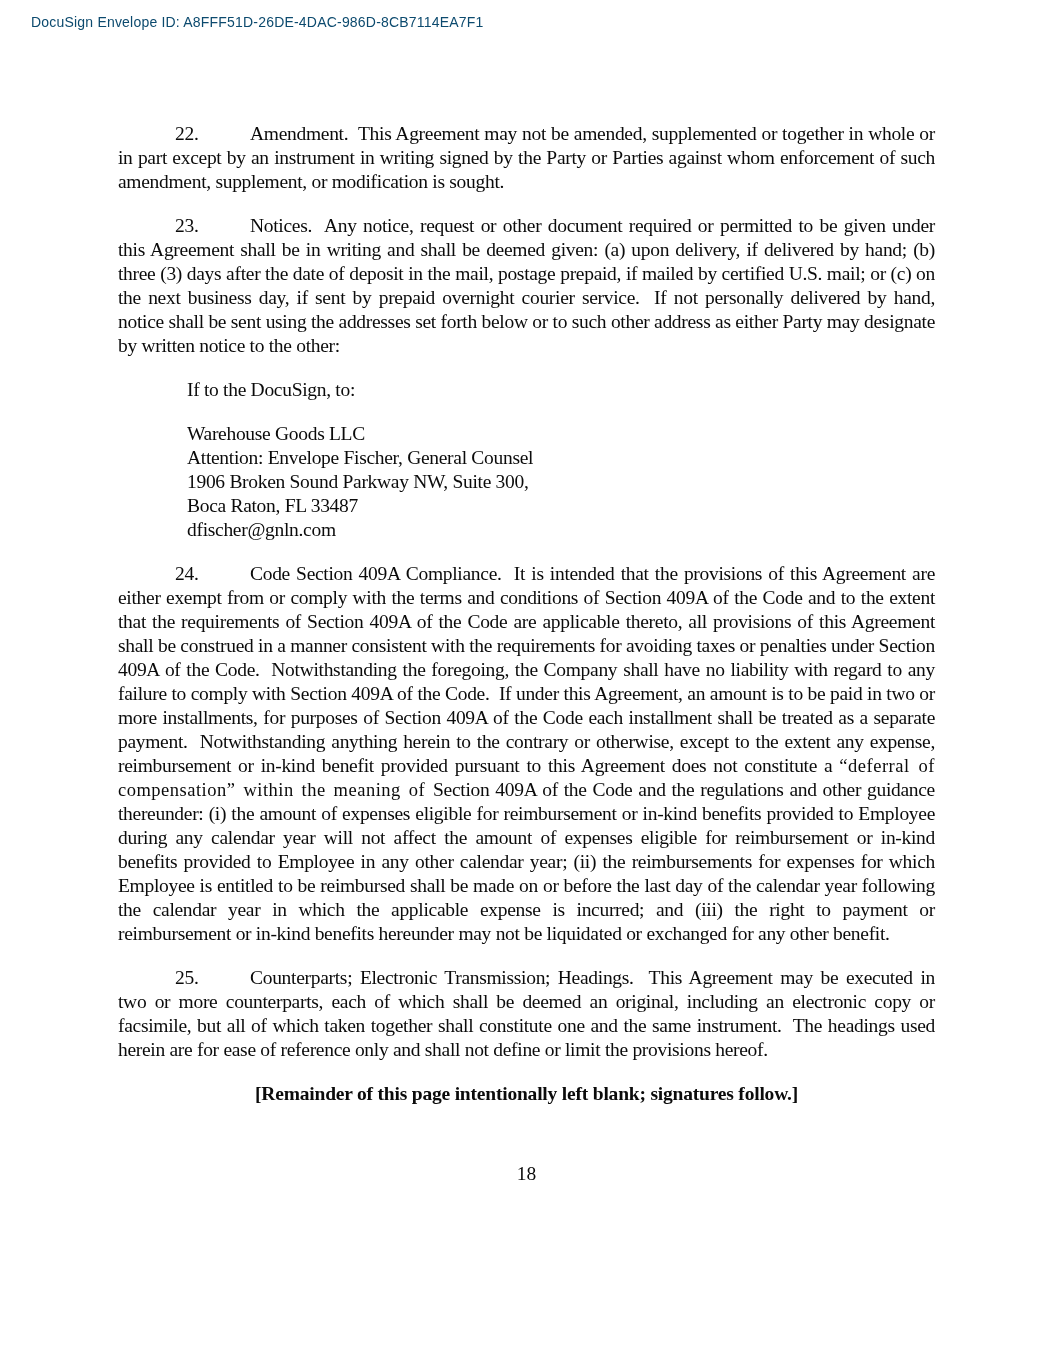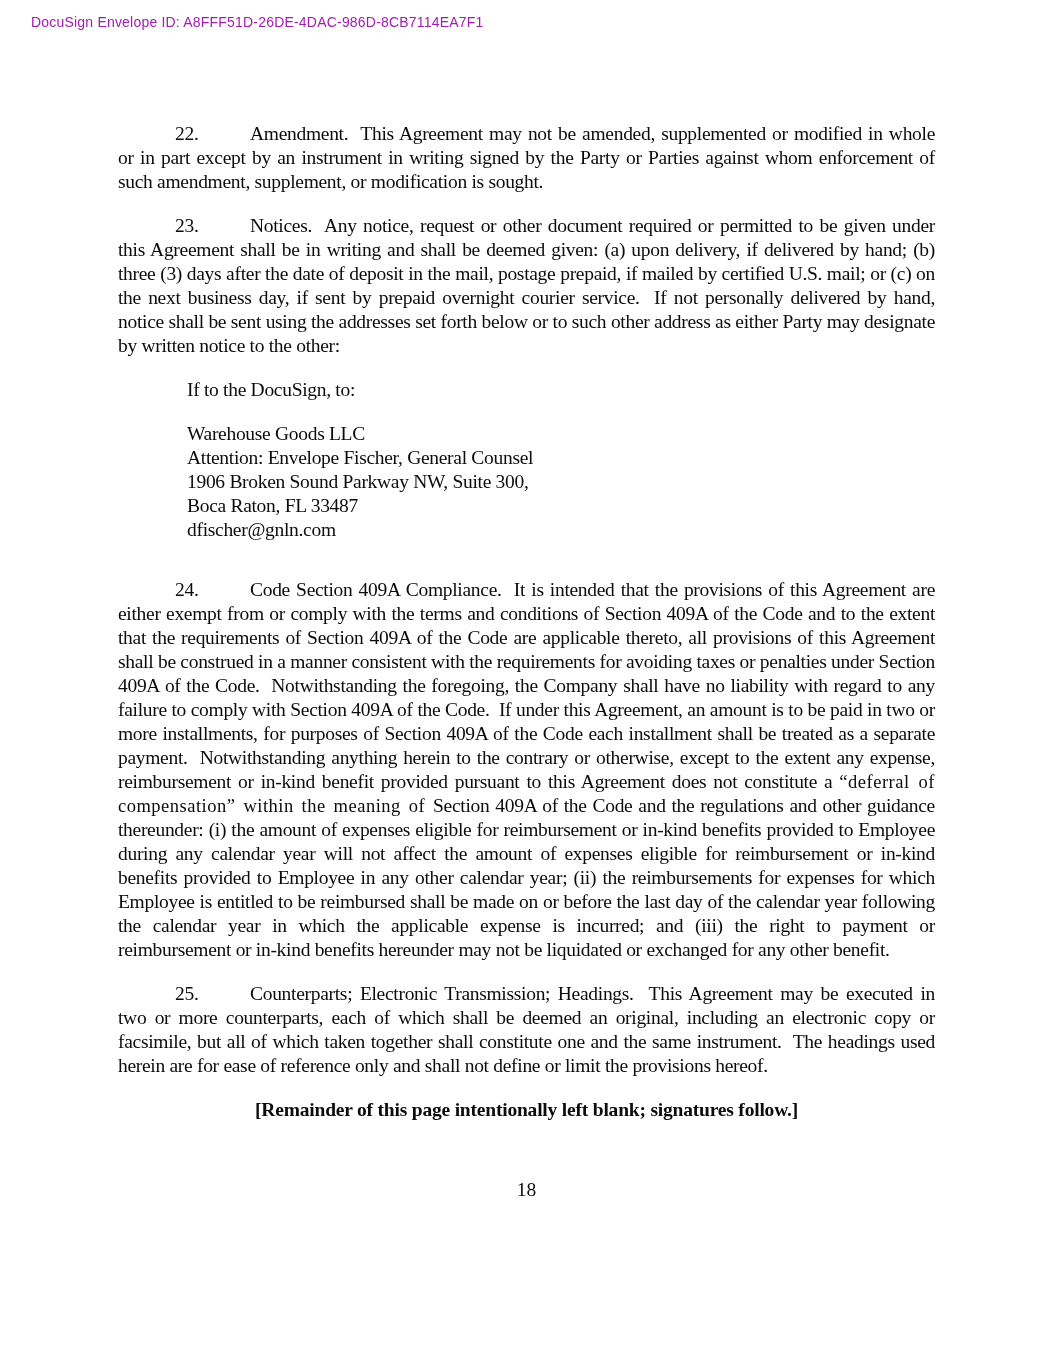--- a/index.html
+++ b/index.html
@@ -10,21 +10,21 @@
     font-family: "Liberation Serif", serif;
     color: #0b0b0b;
     overflow: hidden;
   }
   .ds-header {
     position: absolute;
     left: 31px; top: 14px;
     font-family: "Liberation Sans", sans-serif;
     font-size: 14px;
     letter-spacing: 0.2px;
-    color: #a21caf;
+    color: #0c4a6e;
   }
   .content {
     position: absolute;
     left: 118px; top: 122px;
     width: 817px;
     font-size: 19.5px;
     line-height: 24px;
     letter-spacing: -0.3px;
     text-align: justify;
   }
@@ -42,42 +42,42 @@
     font-size: 18.5px;
   }
   .notice {
     padding-left: 69px;
     text-align: left;
     white-space: nowrap;
   }
   .address {
     padding-left: 69px;
     text-align: left;
-    margin-bottom: 36px;
+    margin-bottom: 20px;
   }
   .address .addr-line { min-height: 24px; }
   .remainder {
     text-align: center;
     letter-spacing: -0.2px;
     font-weight: bold;
   }
   .page-number {
     margin-top: 56px;
     text-align: center;
     letter-spacing: 0;
   }
 </style>
 </head>
 <body>
 
 <div class="ds-header">DocuSign Envelope ID: A8FFF51D-26DE-4DAC-986D-8CB7114EA7F1</div>
 
 <div class="content">
 
-  <p class="numbered"><span class="pnum">22.</span><span class="phead">Amendment</span><span>.&nbsp; </span><span>This Agreement may not be amended, supplemented or modified in whole or in part except by an instrument in writing signed by the Party or Parties against whom enforcement of such amendment, supplement, or modification is sought.</span></p>
+  <p class="numbered"><span class="pnum">22.</span><span class="phead">Amendment</span><span>.&nbsp; </span><span>This Agreement may not be amended, supplemented or together in whole or in part except by an instrument in writing signed by the Party or Parties against whom enforcement of such amendment, supplement, or modification is sought.</span></p>
 
   <p class="numbered"><span class="pnum">23.</span><span class="phead">Notices</span><span>.&nbsp; </span><span>Any notice, request or other document required or permitted to be given under this Agreement shall be in writing and shall be deemed given: (a) upon delivery, if delivered by hand; (b) three (3) days after the date of deposit in the mail, postage prepaid, if mailed by certified U.S. mail; or (c) on the next business day, if sent by prepaid overnight courier service.&nbsp; If not personally delivered by hand, notice shall be sent using the addresses set forth below or to such other address as either Party may designate by written notice to the other:</span></p>
 
 
   <p class="notice">If to the DocuSign, to:</p>
 
   <div class="address">
     <div class="addr-line">Warehouse Goods LLC</div>
     <div class="addr-line">Attention: Envelope Fischer, General Counsel</div>
     <div class="addr-line">1906 Broken Sound Parkway NW, Suite 300,</div>

